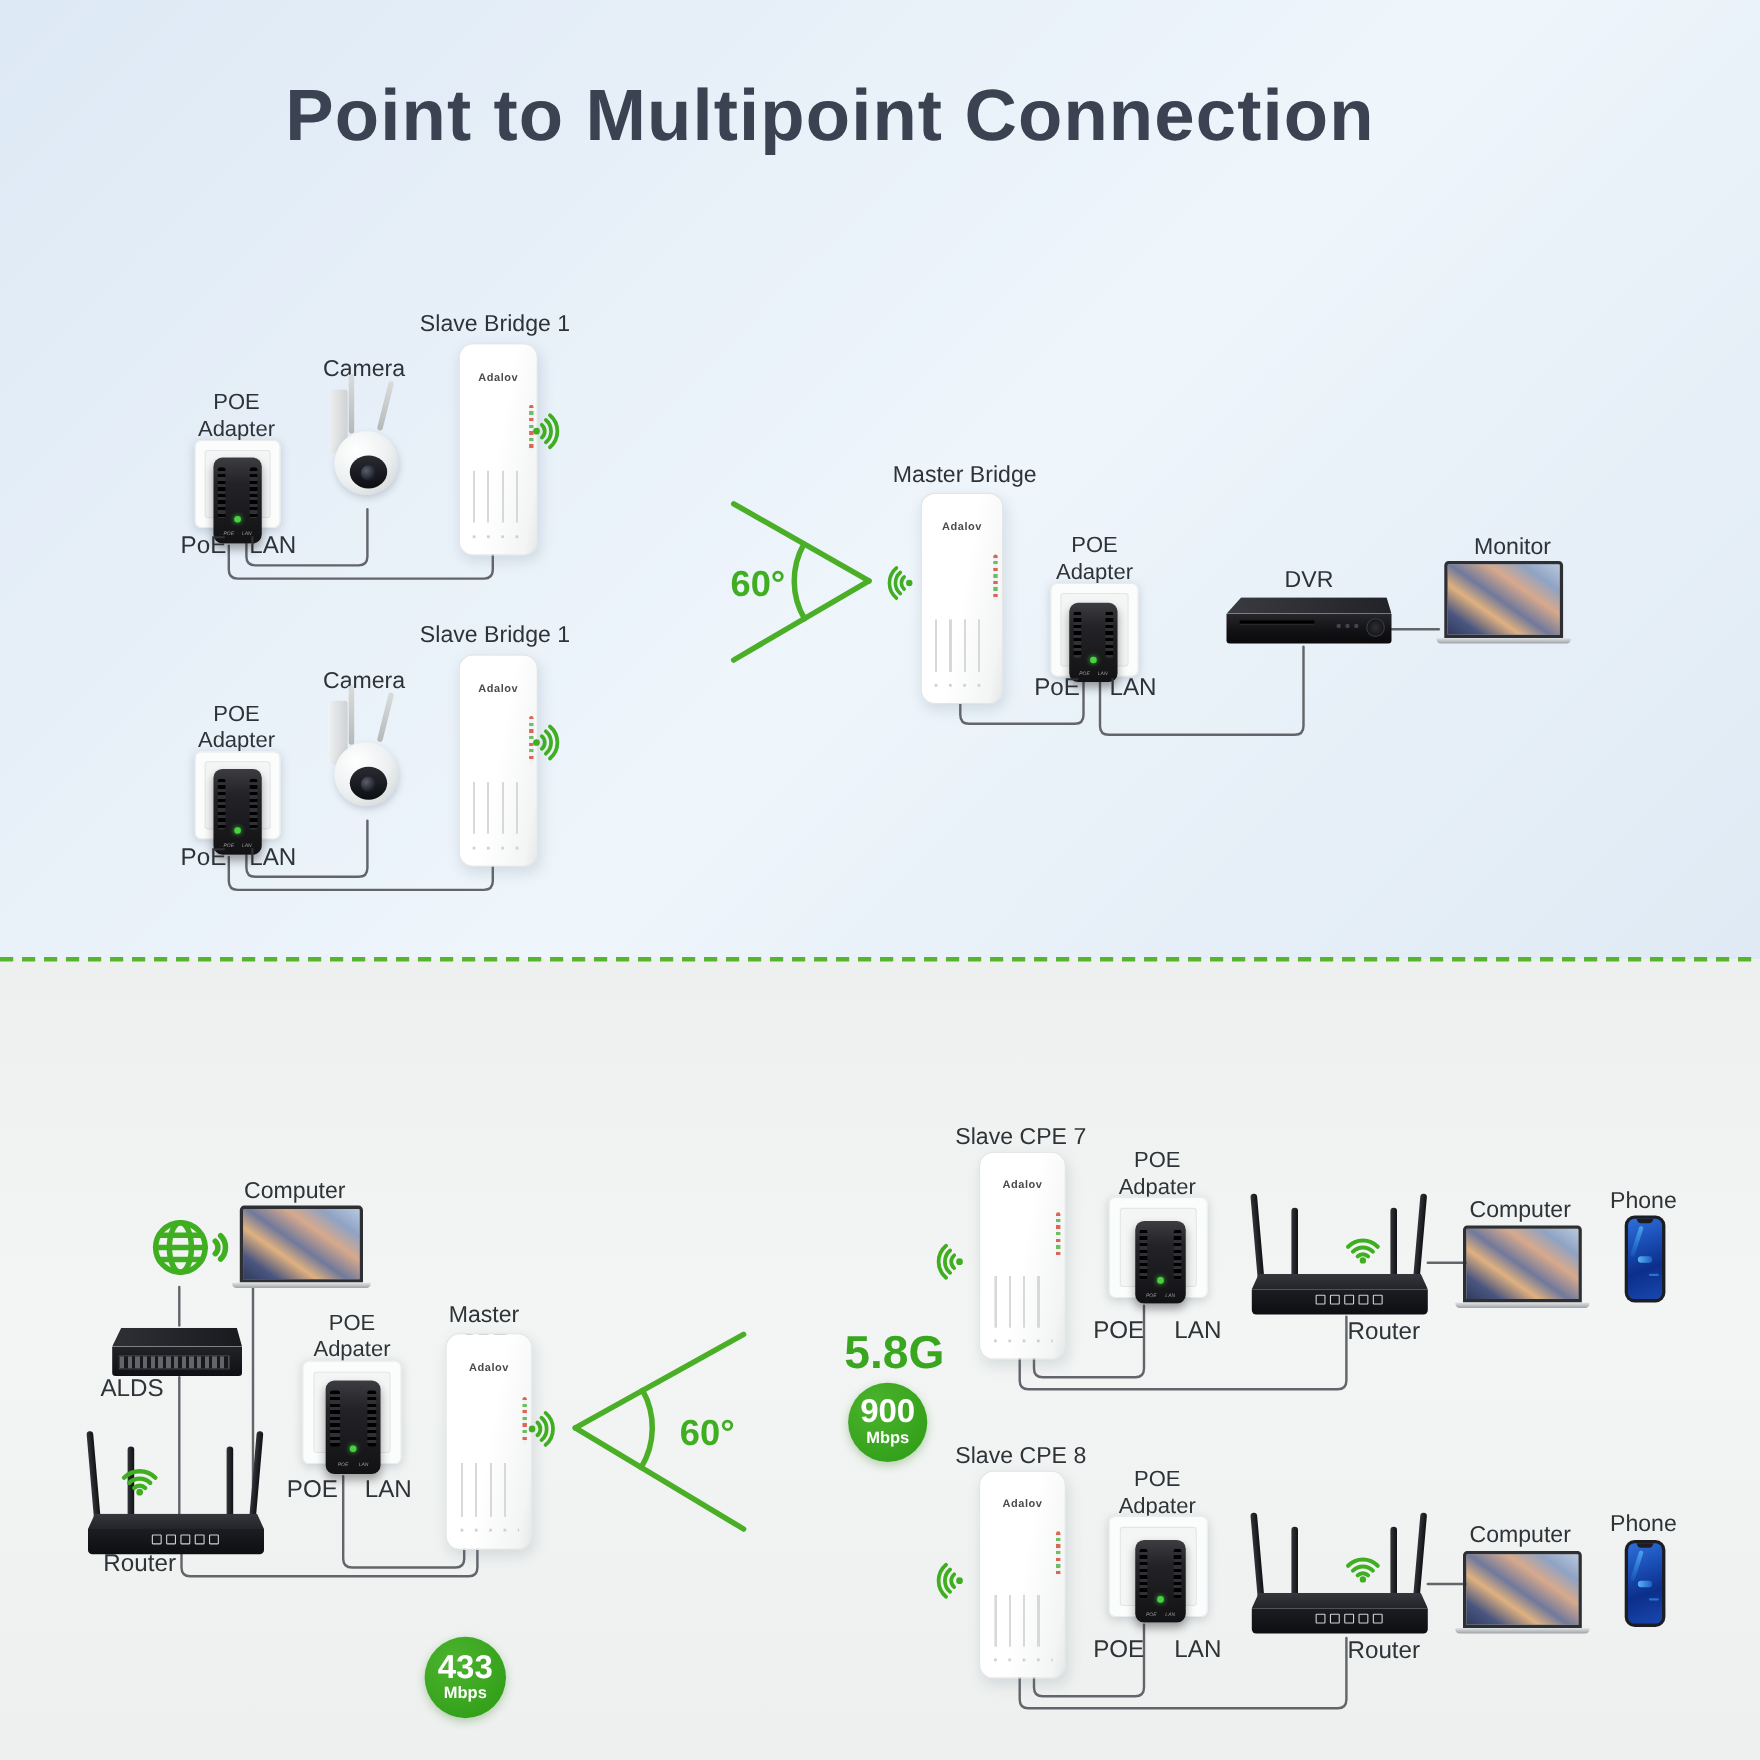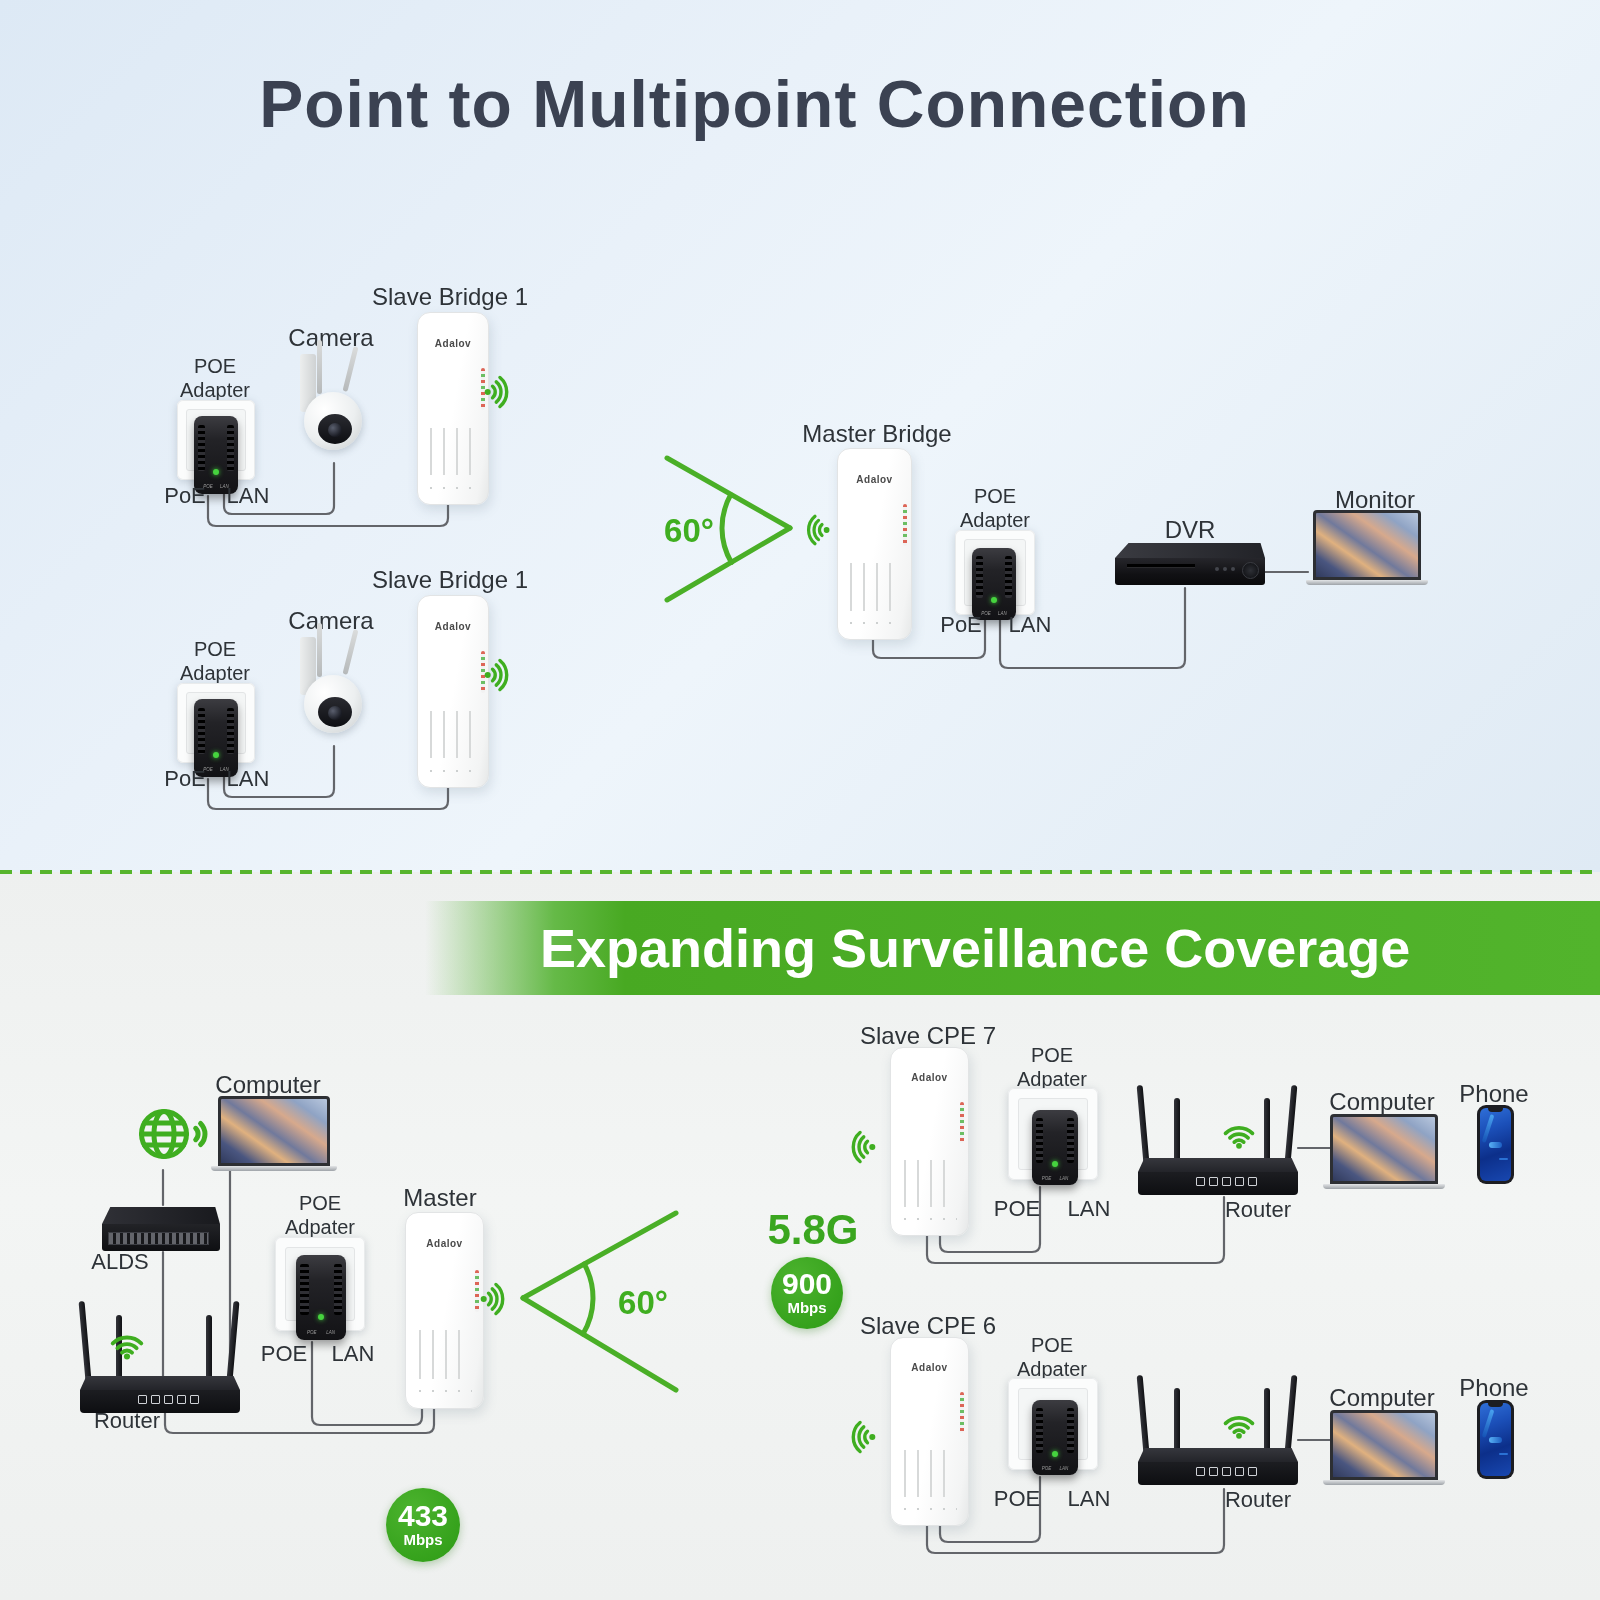--- a/index.html
+++ b/index.html
@@ -3,21 +3,21 @@
 <meta charset="utf-8">
 <style>
   html,body{margin:0;padding:0;}
   .stage{position:relative;width:1600px;height:1600px;overflow:hidden;
          font-family:"Liberation Sans", sans-serif;color:#2e3338;}
   .bg-top{position:absolute;left:0;top:0;width:1600px;height:872px;
           background:linear-gradient(135deg,#dde9f5 0%,#e9f1f9 35%,#eef5fb 55%,#dfeaf4 100%);}
   .bg-bottom{position:absolute;left:0;top:872px;width:1600px;height:728px;
           background:linear-gradient(180deg,#eef0ef 0%,#f3f5f4 45%,#eef0ef 100%);}
   .abs{position:absolute;}
-  .lbl{position:absolute;font-size:24px;line-height:1.18;text-align:center;color:#2e3338;}
+  .lbl{position:absolute;font-size:21px;line-height:1.18;text-align:center;color:#2e3338;}
   .lbl.small{font-size:20px;}
   .lbl.port{font-size:22px;}
   .page-title{position:absolute;left:0;top:66px;width:1509px;text-align:center;
           font-size:66px;font-weight:800;letter-spacing:1px;color:#3b4252;}
   .banner{position:absolute;height:94px;color:#fff;font-size:54px;font-weight:800;
           display:flex;align-items:center;white-space:nowrap;}
   .banner-top{left:0;top:185px;width:1048px;padding-left:48px;box-sizing:border-box;
           background:linear-gradient(90deg,#43a11d 0%,#4db02a 70%,#55b832 84%,rgba(85,184,50,0) 100%);}
   .banner-bottom{left:425px;top:901px;width:1175px;padding-left:115px;box-sizing:border-box;
           background:linear-gradient(90deg,rgba(85,184,50,0) 0%,rgba(77,176,42,.85) 11%,#48a922 17%,#52b42c 100%);}
@@ -162,23 +162,20 @@
       <path d="M730.8,494.6 A68 68 0 0 0 731.4,562.5"></path>
 
       <path d="M523,1298 L676,1213"></path>
         <path d="M523,1298 L676,1390"></path>
       <path d="M584.2,1264 A70 70 0 0 1 583,1334"></path>
     </g>
     <line x1="0" y1="872" x2="1600" y2="872" stroke="#57b52d" stroke-width="4" stroke-dasharray="12 8"></line>
   </svg>
 
   <div class="page-title">Point to Multipoint Connection</div>
-  <div class="banner banner-bottom">
-    <span>Expanding Surveillance Coverage</span>
-  </div>
 
   <div class="abs" style="left:130px;top:280px;width:500px;height:320px;">
     <div class="lbl" style="left:190px;top:3px;width:260px;">Slave Bridge 1</div>
     <div class="lbl" style="left:141px;top:44px;width:120px;">Camera</div>
     <div class="lbl small" style="left:25px;top:75px;width:120px;">
       <span>POE</span><br>
       <span>Adapter</span>
     </div>
     <div class="plate" style="left:47px;top:120px;width:78px;height:80px;"></div>
     <div class="adapter" style="left:64px;top:136px;width:44px;height:78px;">
@@ -457,21 +454,21 @@
     <div class="screen" style="width:102px;height:64px;"></div>
     <div class="base"></div>
   </div>
   <div class="lbl" style="left:1444px;top:1080px;width:100px;">Phone</div>
   <div class="phone" style="left:1477px;top:1105px;width:37px;height:79px;">
     <div class="pscreen"></div>
     <span class="notch"></span>
   </div>
 
   <div class="abs" style="left:820px;top:1290px;width:480px;height:300px;">
-    <div class="lbl" style="left:38px;top:22px;width:140px;">Slave CPE 6</div>
+    <div class="lbl" style="left:38px;top:22px;width:140px;">Slave CPE 8</div>
     <svg class="wifi" style="left:20px;top:128px;transform:scaleX(-1);" width="38" height="38" viewBox="0 0 40 40">
       <g stroke="#3fae20" stroke-width="3.6" fill="none" stroke-linecap="round">
         <path d="M11.1 13.9 A8 8 0 0 1 11.1 26.1"></path>
           <path d="M15 9.3 A14 14 0 0 1 15 30.7"></path>
           <path d="M18.9 4.7 A20 20 0 0 1 18.9 35.3"></path>
       </g>
         <circle cx="6" cy="20" r="3.2" fill="#3fae20"></circle>
     </svg>
     <div class="bridge" style="left:70px;top:47px;width:77px;height:187px;">
       <span class="brand">Adalov</span>

